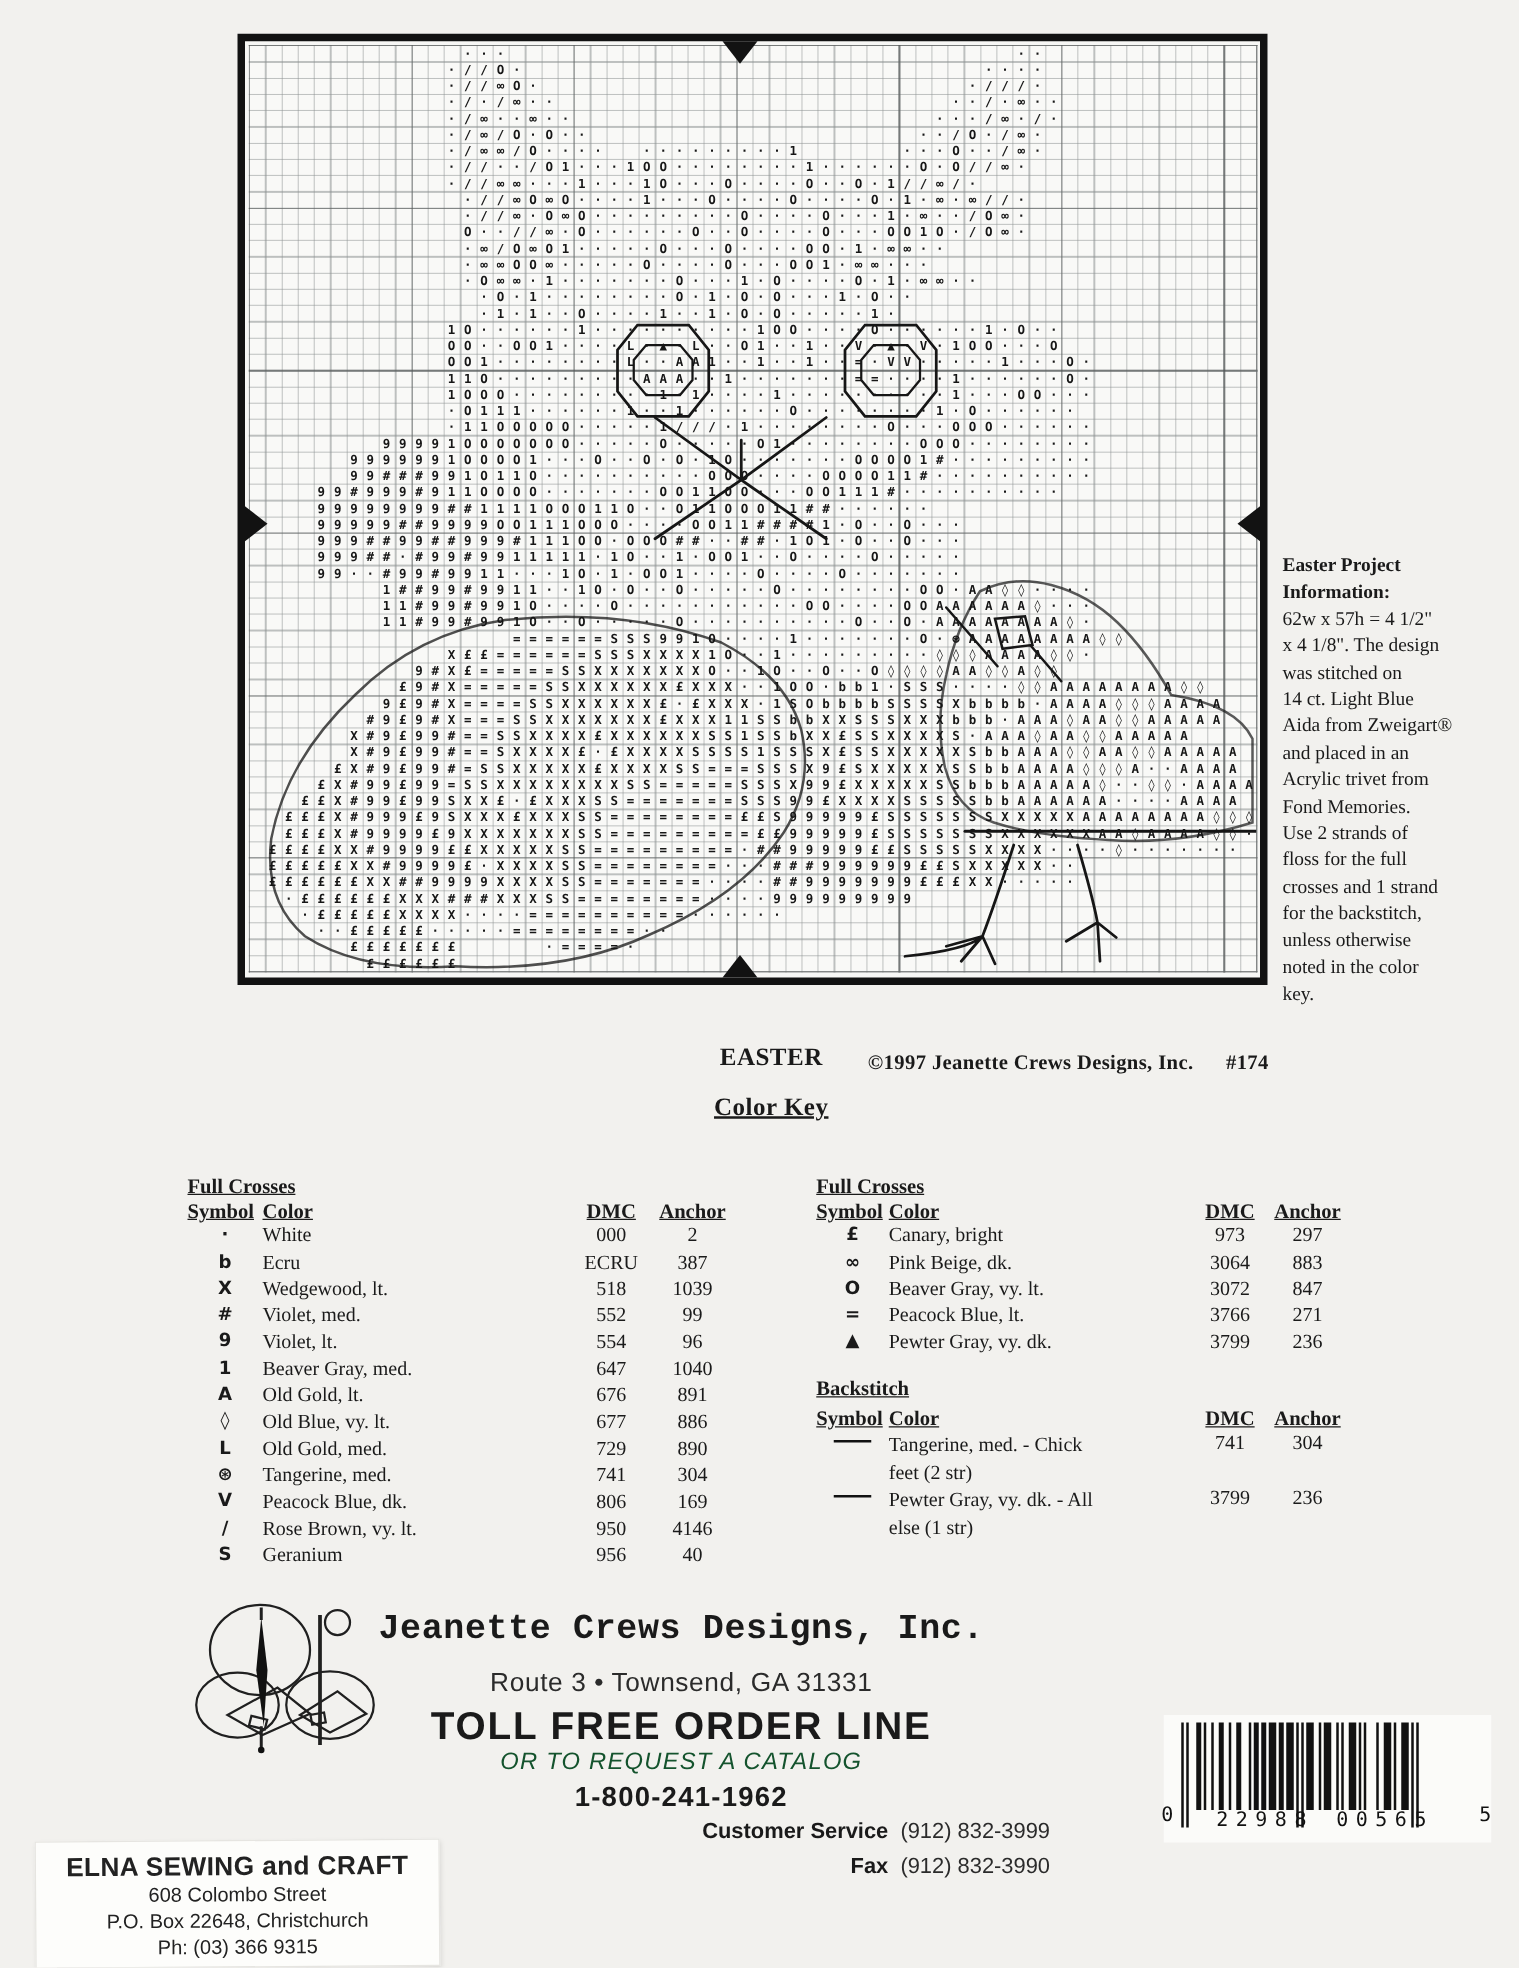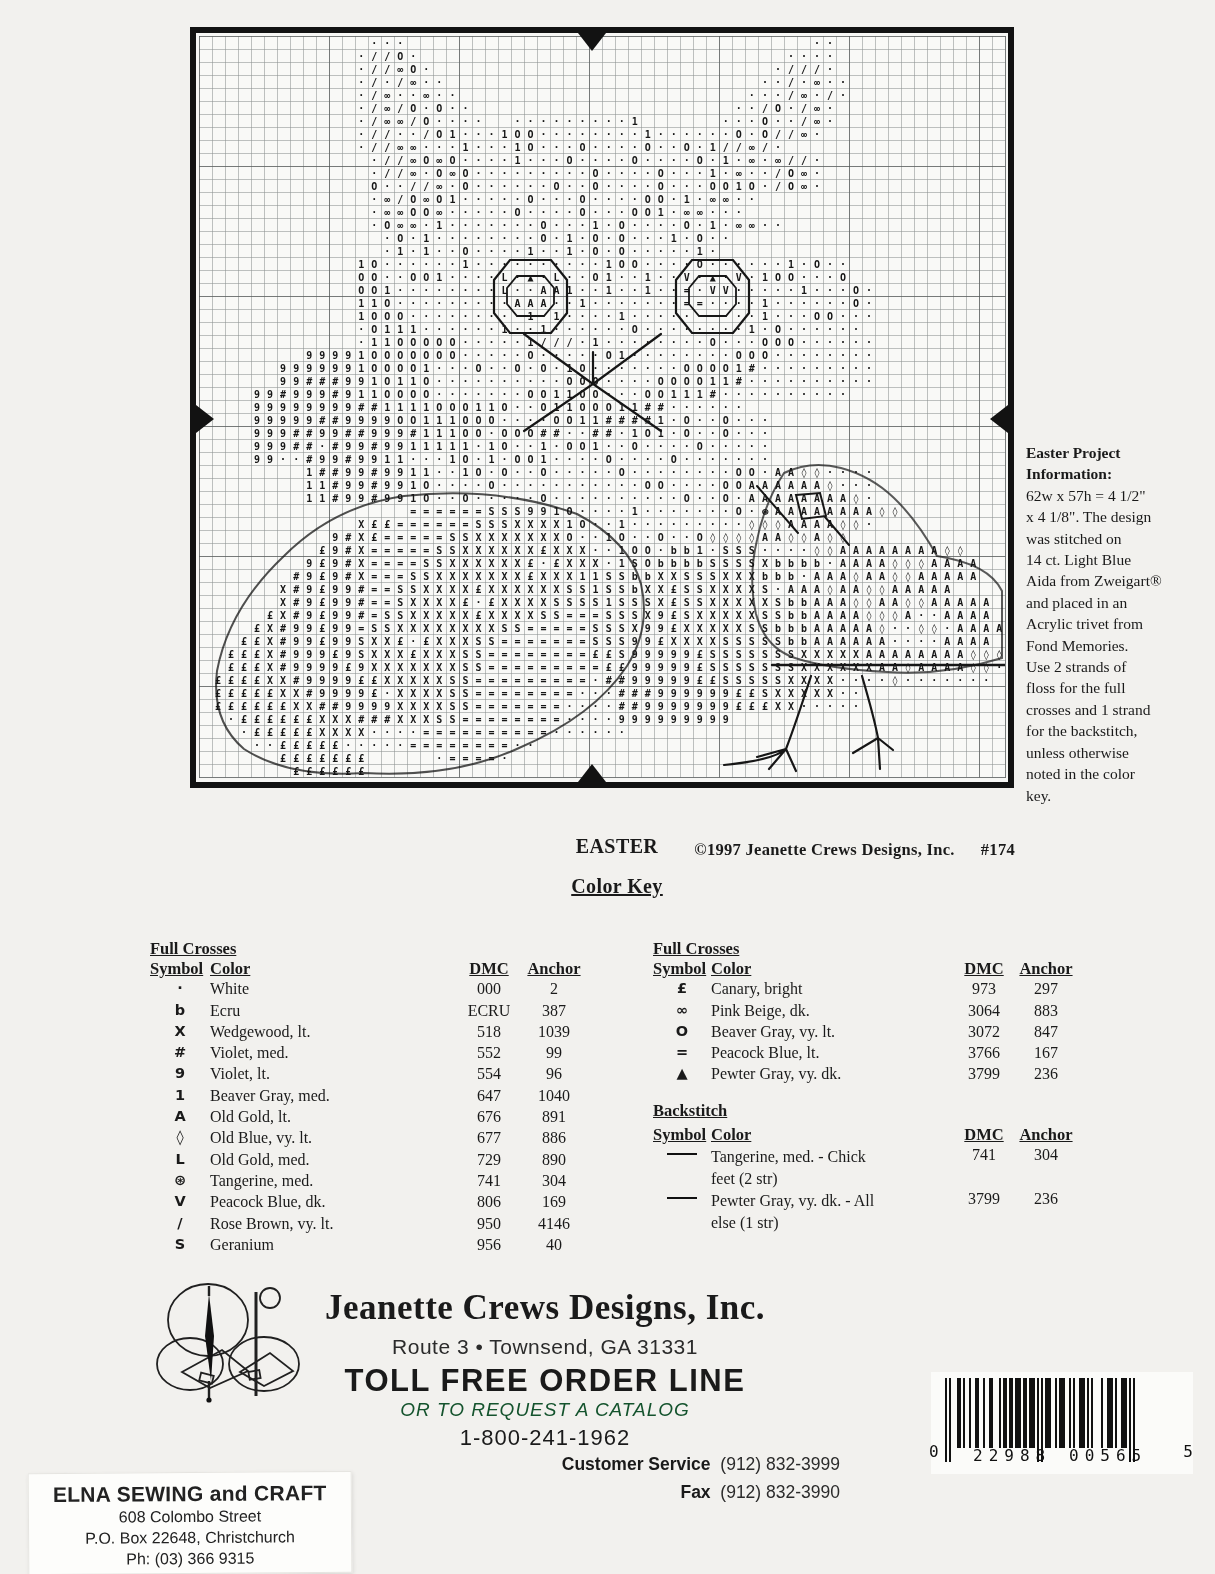--- a/index.html
+++ b/index.html
@@ -48,25 +48,25 @@
   #table-left .ktable{grid-template-columns:60px 245px 68px 62px;}
   #table-right{left:653px;top:939px;}
   #table-right .ktable{grid-template-columns:58px 242px 62px 62px;}
   #backstitch{left:653px;top:1101px;}
   #backstitch .ktable{grid-template-columns:58px 242px 62px 62px;}
   .bs-line{display:inline-block;width:30px;border-top:2.2px solid #111;vertical-align:middle;margin-top:-3px;}
   .kc2{font-size:16px;line-height:22px;}
 
   
   .fline{left:250px;width:590px;text-align:center;}
-  #company-name{top:1288px;font-size:35px;font-weight:bold;letter-spacing:.5px;font-family:Liberation Serif, serif;}
+  #company-name{top:1288px;font-size:28px;font-weight:bold;letter-spacing:.5px;font-family:Liberation Mono, monospace;}
   #company-address{top:1335px;font-family:"Liberation Sans",sans-serif;font-size:21px;letter-spacing:.5px;color:#2b2b2b;}
   #toll-free{top:1363px;font-family:"Liberation Sans",sans-serif;font-size:31px;font-weight:bold;letter-spacing:1.5px;}
   #request-line{top:1399px;font-family:"Liberation Sans",sans-serif;font-size:19px;letter-spacing:1px;color:#14532d;font-style:italic;}
-  #order-phone{top:1425px;font-family:"Liberation Sans",sans-serif;font-size:22px;font-weight:normal;letter-spacing:1px;}
+  #order-phone{top:1425px;font-family:"Liberation Sans",sans-serif;font-size:22px;font-weight:bold;letter-spacing:1px;}
   #cs-line,#fax-line{font-family:"Liberation Sans",sans-serif;font-size:17.5px;color:#2b2b2b;text-align:right;}
   #cs-line{top:1454px;} #fax-line{top:1482px;}
   #cs-line b,#fax-line b{color:#1a1a1a;}
 
   
   #barcode{left:931px;top:1372px;width:262px;height:102px;background:#fbfbf9;}
   #bars{position:absolute;left:14px;top:6px;height:84px;}
   .bar{position:absolute;top:0;background:#111;}
   .bcd{position:absolute;font-family:"DejaVu Sans Mono",monospace;font-size:16px;color:#111;}
 
@@ -209,21 +209,21 @@
       <div class="krow"><span class="kc sym">S</span><span class="kc ">Geranium</span><span class="kc cnum">956</span><span class="kc cnum">40</span></div>
     </div>
 </div>
 <div class="abs" id="table-right">
   <div class="ktitle">Full Crosses</div>
   <div class="ktable" id="ktable-right">
       <div class="krow khead"><span class="kc ">Symbol</span><span class="kc ">Color</span><span class="kc cnum">DMC</span><span class="kc cnum">Anchor</span></div>
       <div class="krow"><span class="kc sym">£</span><span class="kc ">Canary, bright</span><span class="kc cnum">973</span><span class="kc cnum">297</span></div>
       <div class="krow"><span class="kc sym">∞</span><span class="kc ">Pink Beige, dk.</span><span class="kc cnum">3064</span><span class="kc cnum">883</span></div>
       <div class="krow"><span class="kc sym">O</span><span class="kc ">Beaver Gray, vy. lt.</span><span class="kc cnum">3072</span><span class="kc cnum">847</span></div>
-      <div class="krow"><span class="kc sym">=</span><span class="kc ">Peacock Blue, lt.</span><span class="kc cnum">3766</span><span class="kc cnum">167</span></div>
+      <div class="krow"><span class="kc sym">=</span><span class="kc ">Peacock Blue, lt.</span><span class="kc cnum">3766</span><span class="kc cnum">271</span></div>
       <div class="krow"><span class="kc sym">▲</span><span class="kc ">Pewter Gray, vy. dk.</span><span class="kc cnum">3799</span><span class="kc cnum">236</span></div>
     </div>
 </div>
 <div class="abs" id="backstitch">
   <div class="ktitle">Backstitch</div>
   <div class="ktable" id="ktable-bs" style="margin-top:4px;">
       <div class="krow khead"><span class="kc ">Symbol</span><span class="kc ">Color</span><span class="kc cnum">DMC</span><span class="kc cnum">Anchor</span></div>
       <div class="krow"><span class="kc sym"><span class="bs-line"></span></span><span class="kc2" style="height: 44px; white-space: pre-line;">Tangerine, med. - Chick
 feet (2 str)</span><span class="kc cnum">741</span><span class="kc cnum">304</span></div>
       <div class="krow"><span class="kc sym"><span class="bs-line"></span></span><span class="kc2" style="height: 44px; white-space: pre-line;">Pewter Gray, vy. dk. - All

